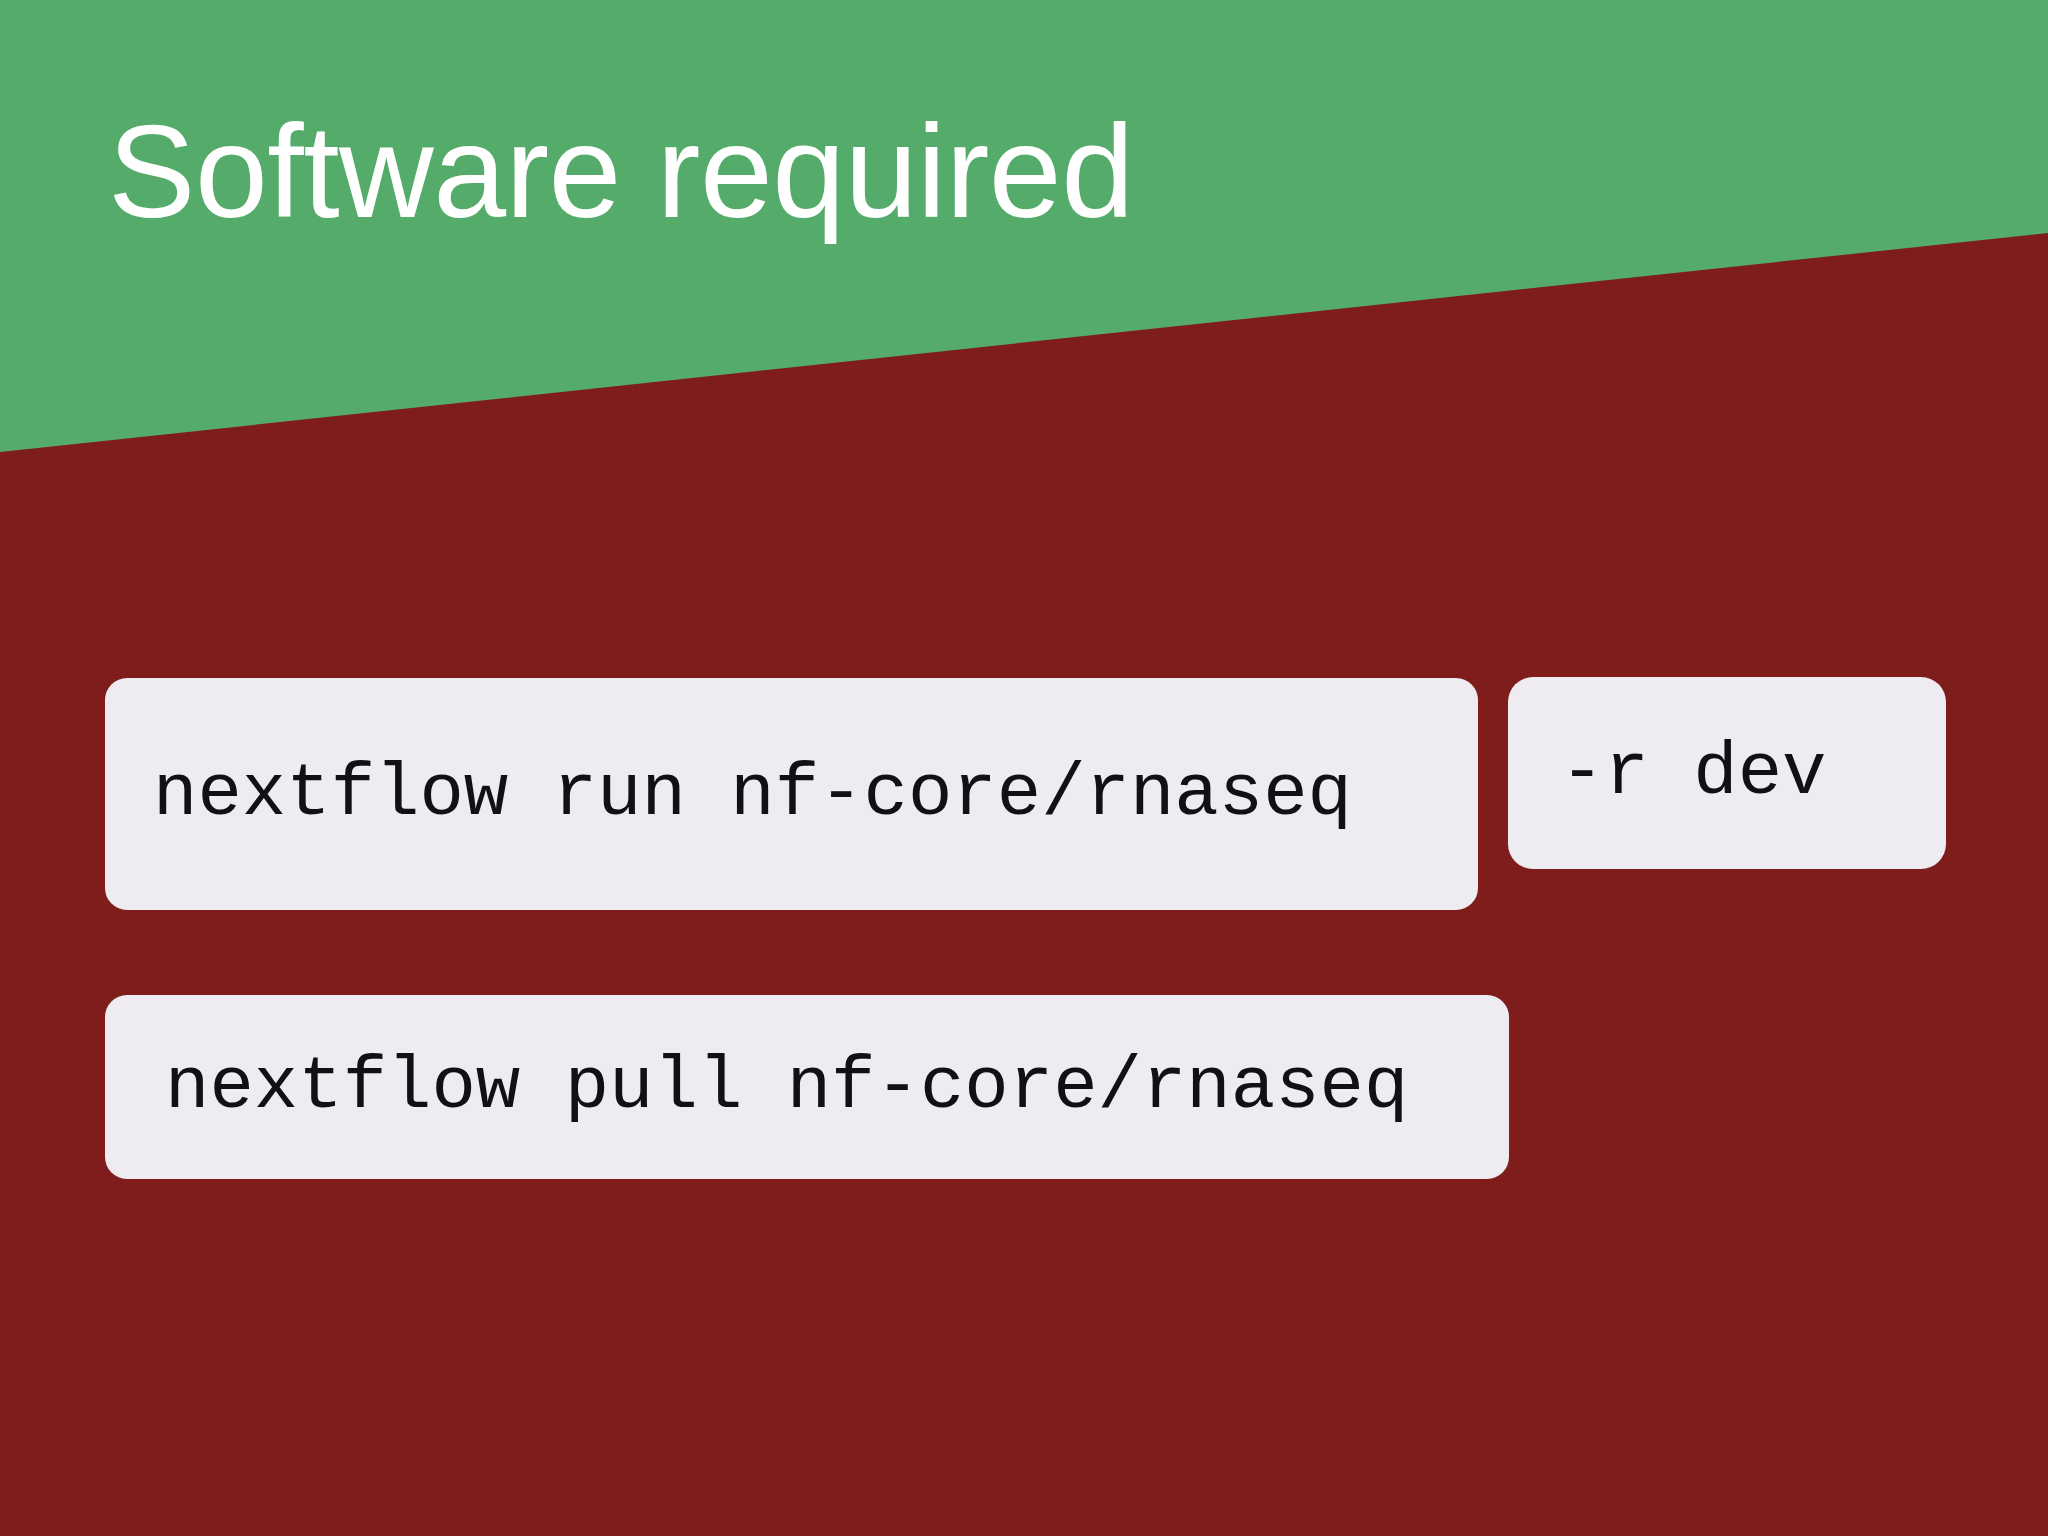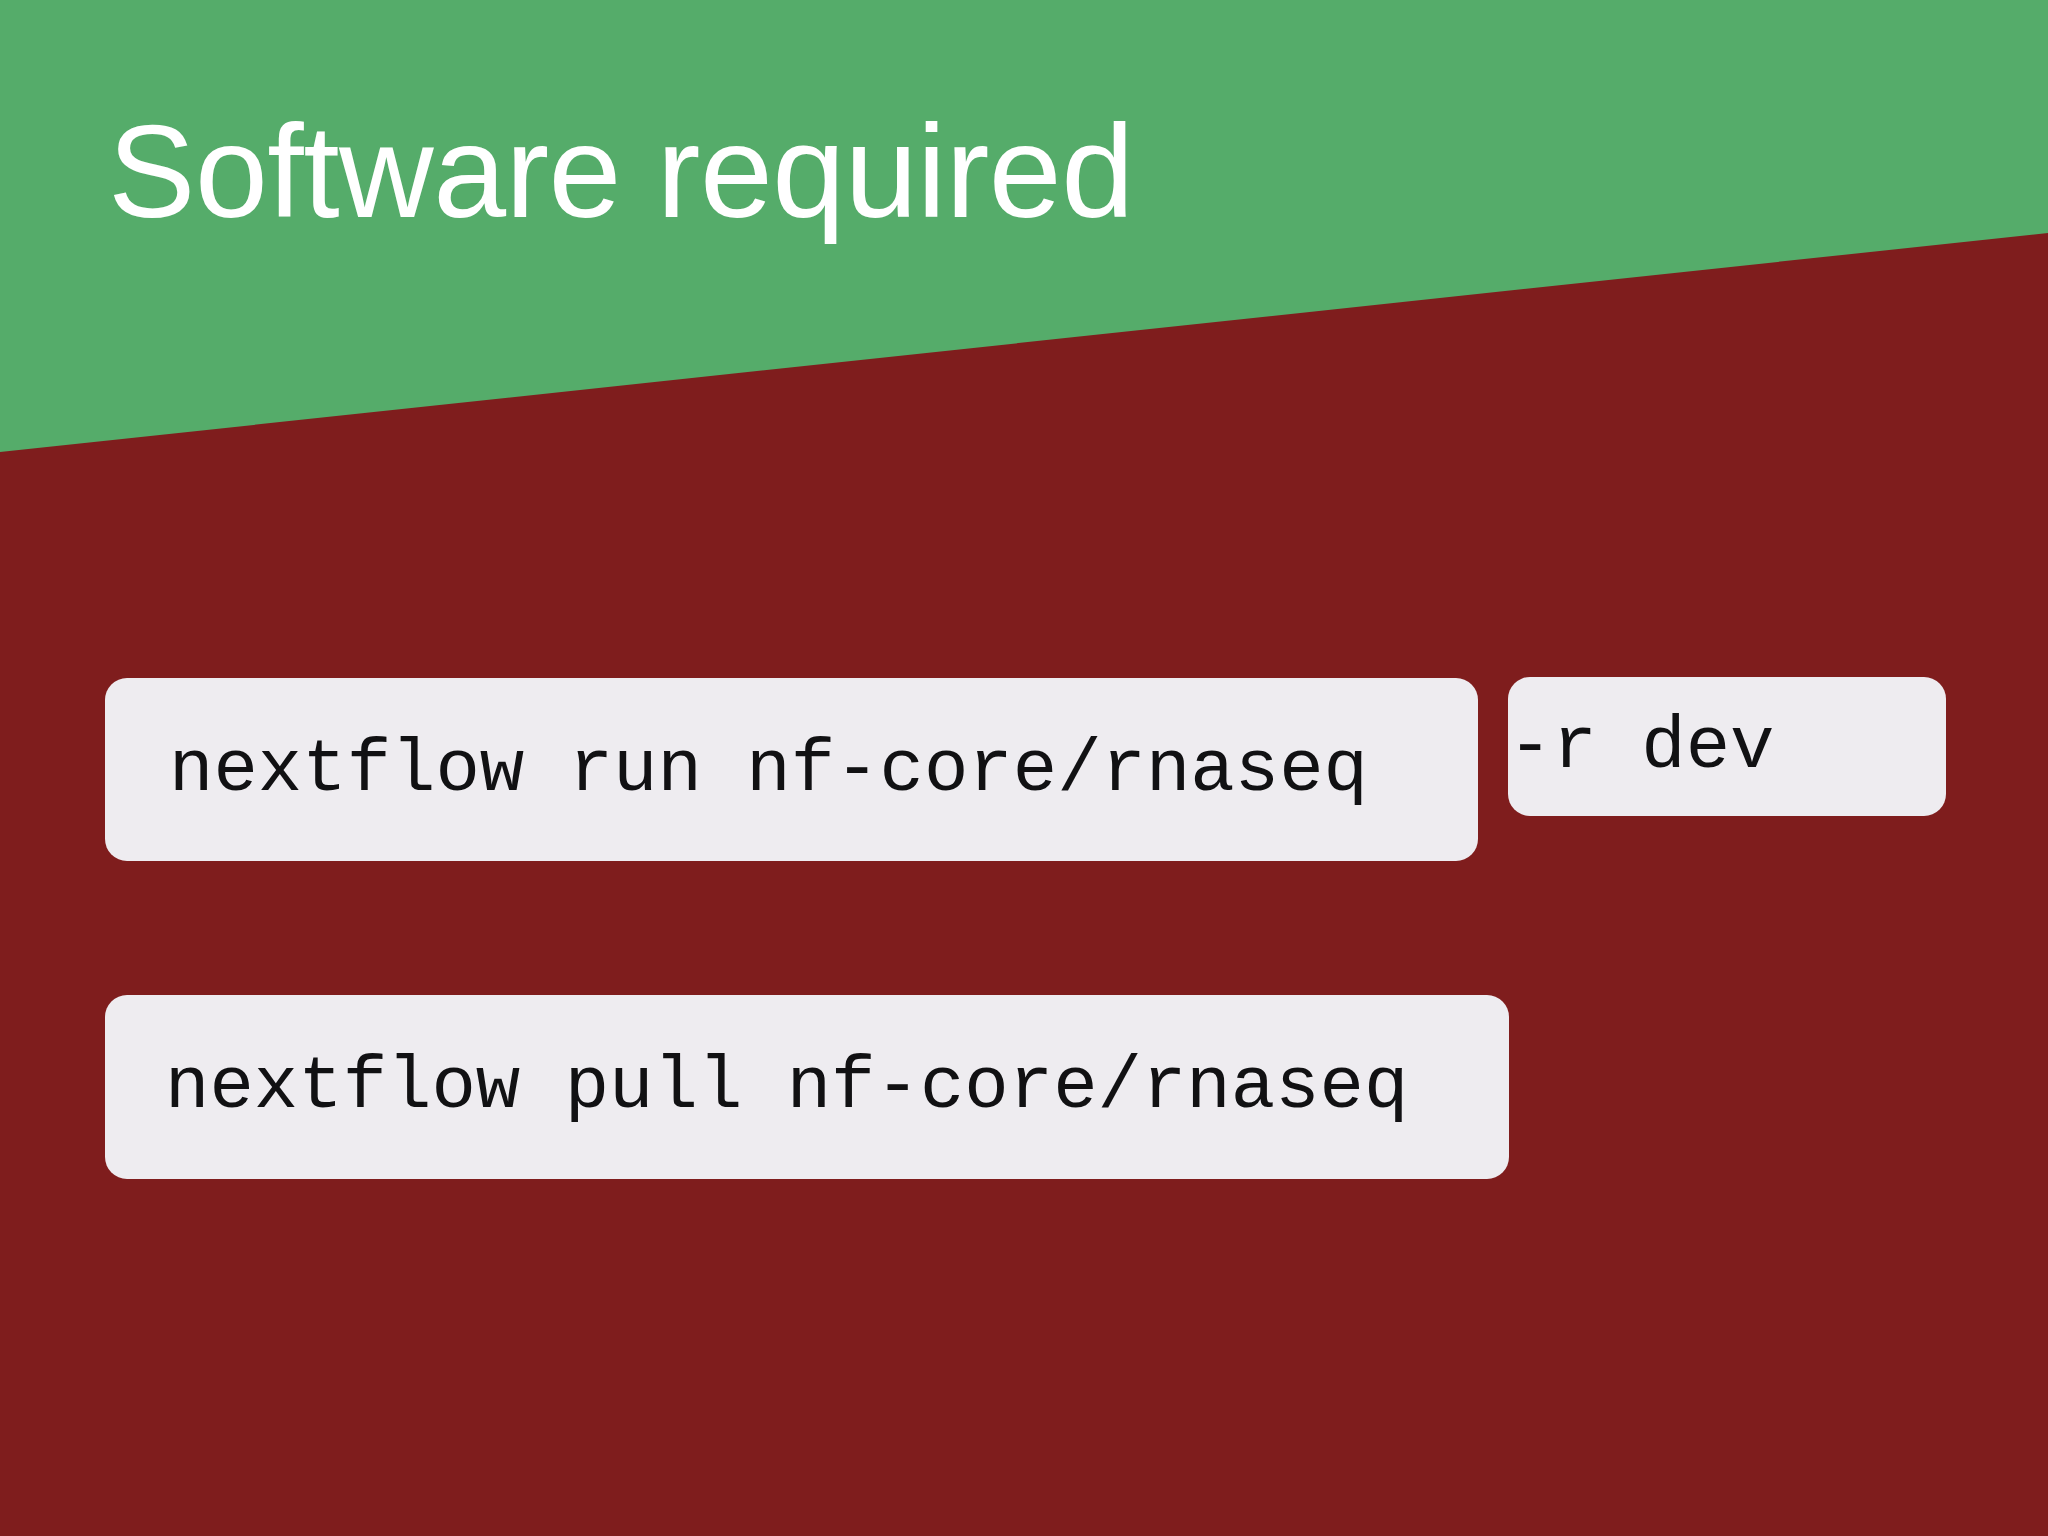--- a/index.html
+++ b/index.html
@@ -63,29 +63,31 @@
     display: flex;
     align-items: center;
     white-space: pre;
     box-sizing: border-box;
   }
 
   .chip-run {
     left: 105px;
     top: 678px;
     width: 1373px;
-    height: 183px;
-    padding-left: 64px;
+    height: 232px;
+    padding-left: 48px;
   }
 
   .chip-rev {
     left: 1508px;
     top: 677px;
     width: 438px;
-    height: 139px;
+    height: 192px;
+    padding-left: 52px;
+    border-radius: 25px;
   }
 
   .chip-pull {
     left: 105px;
     top: 995px;
     width: 1404px;
     height: 184px;
     padding-left: 60px;
   }
 </style>

